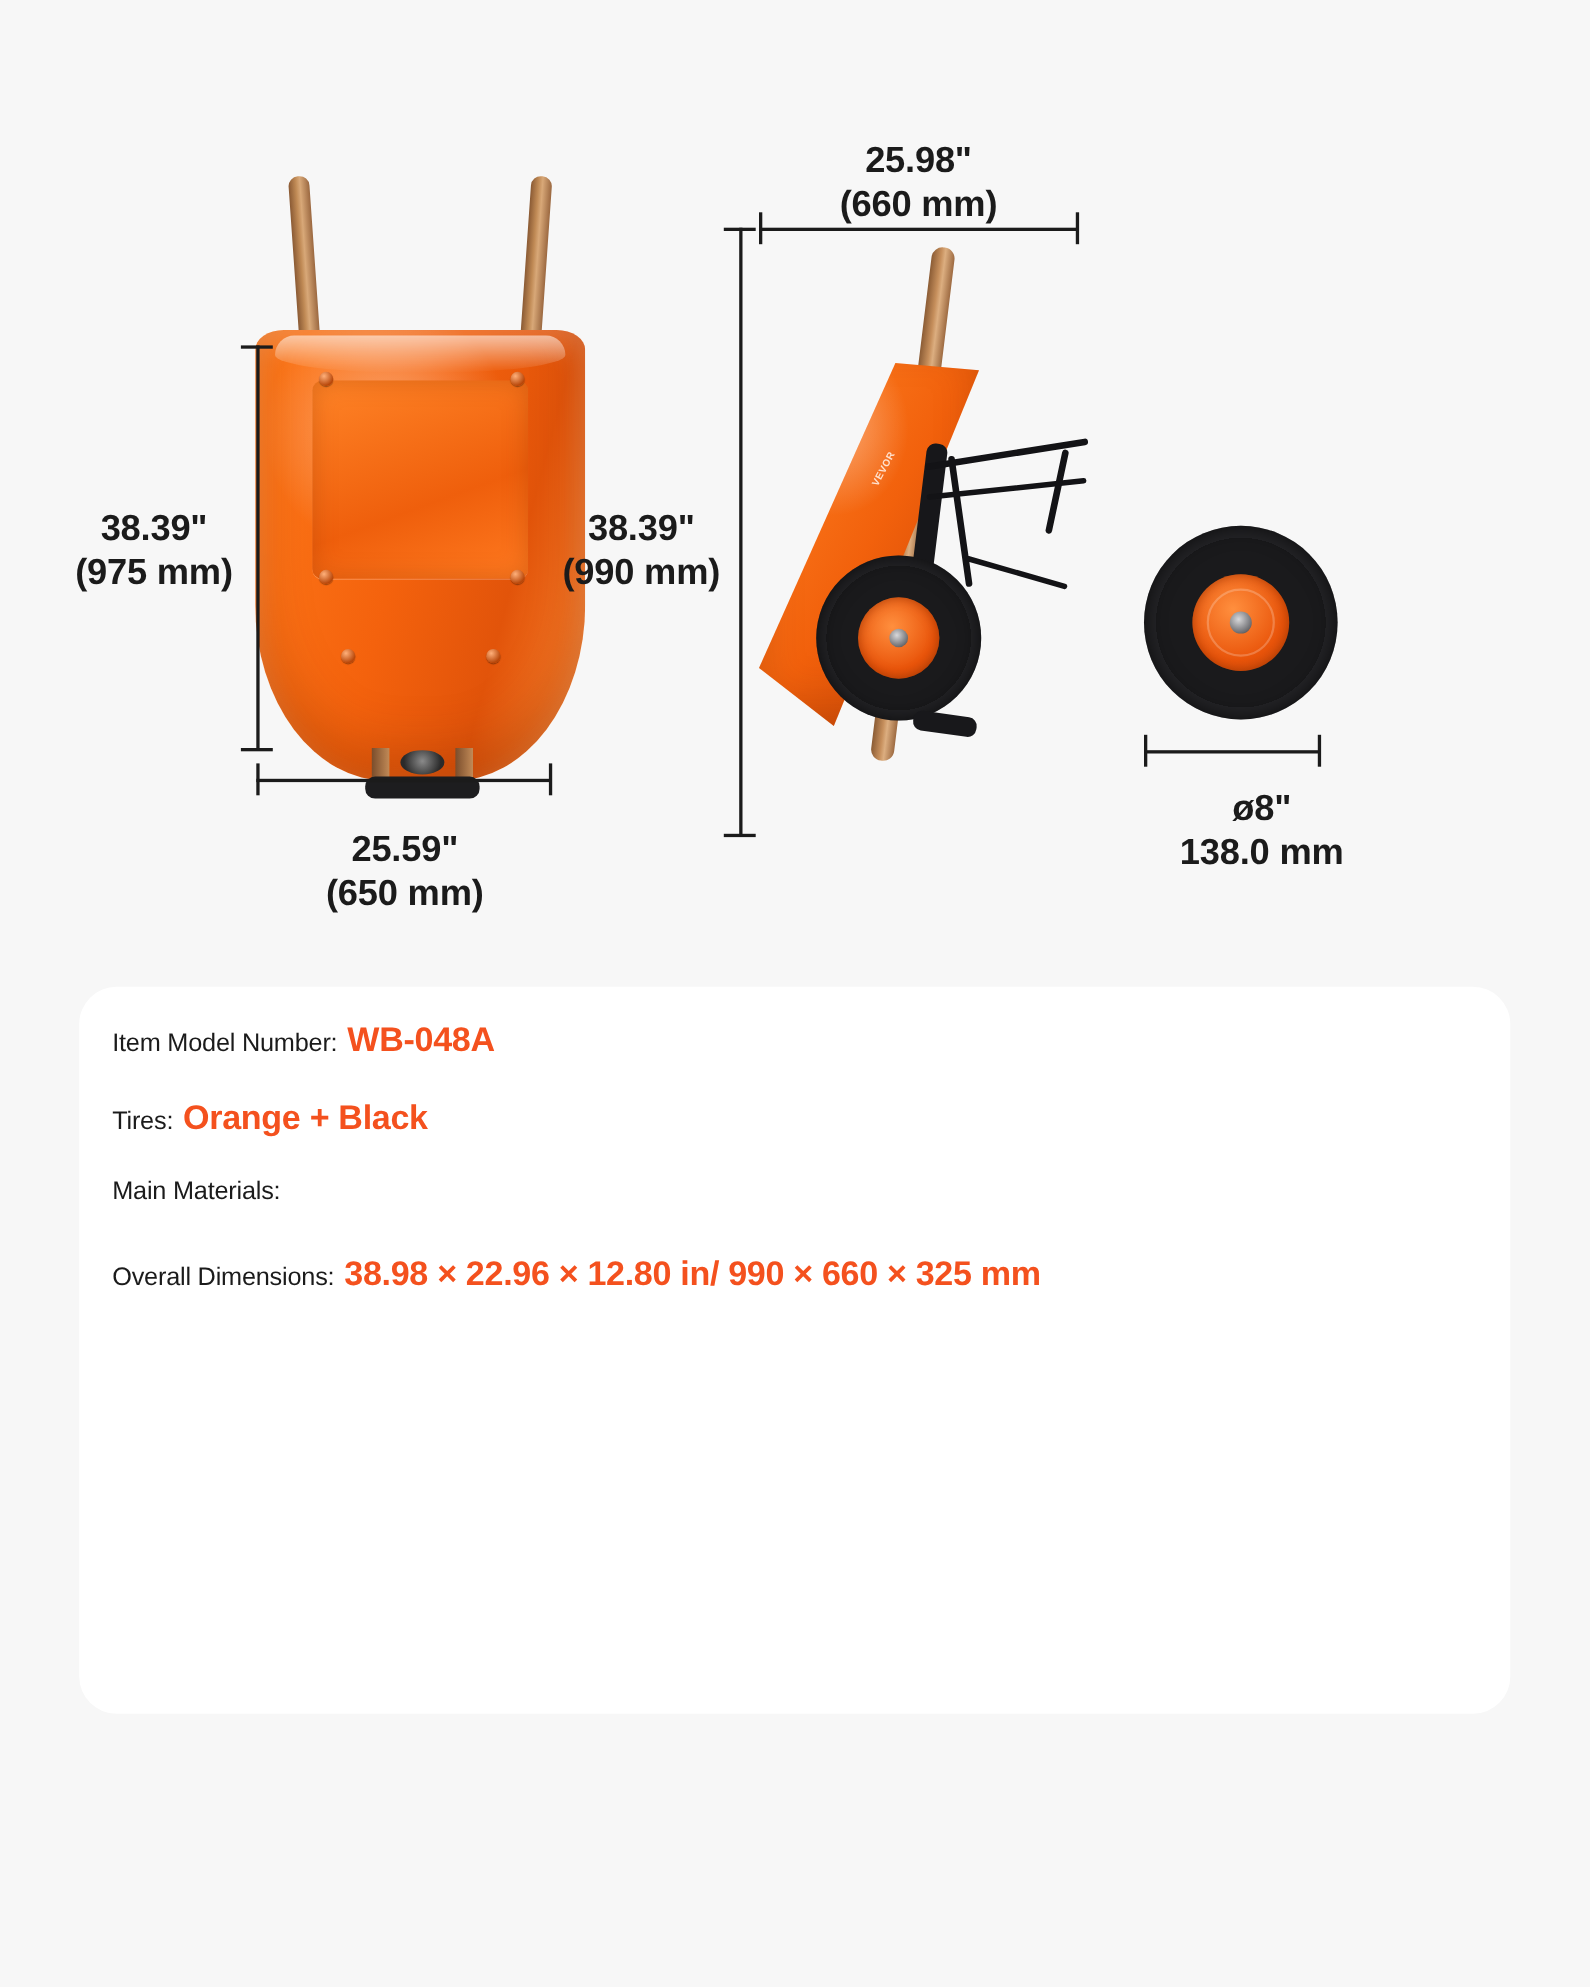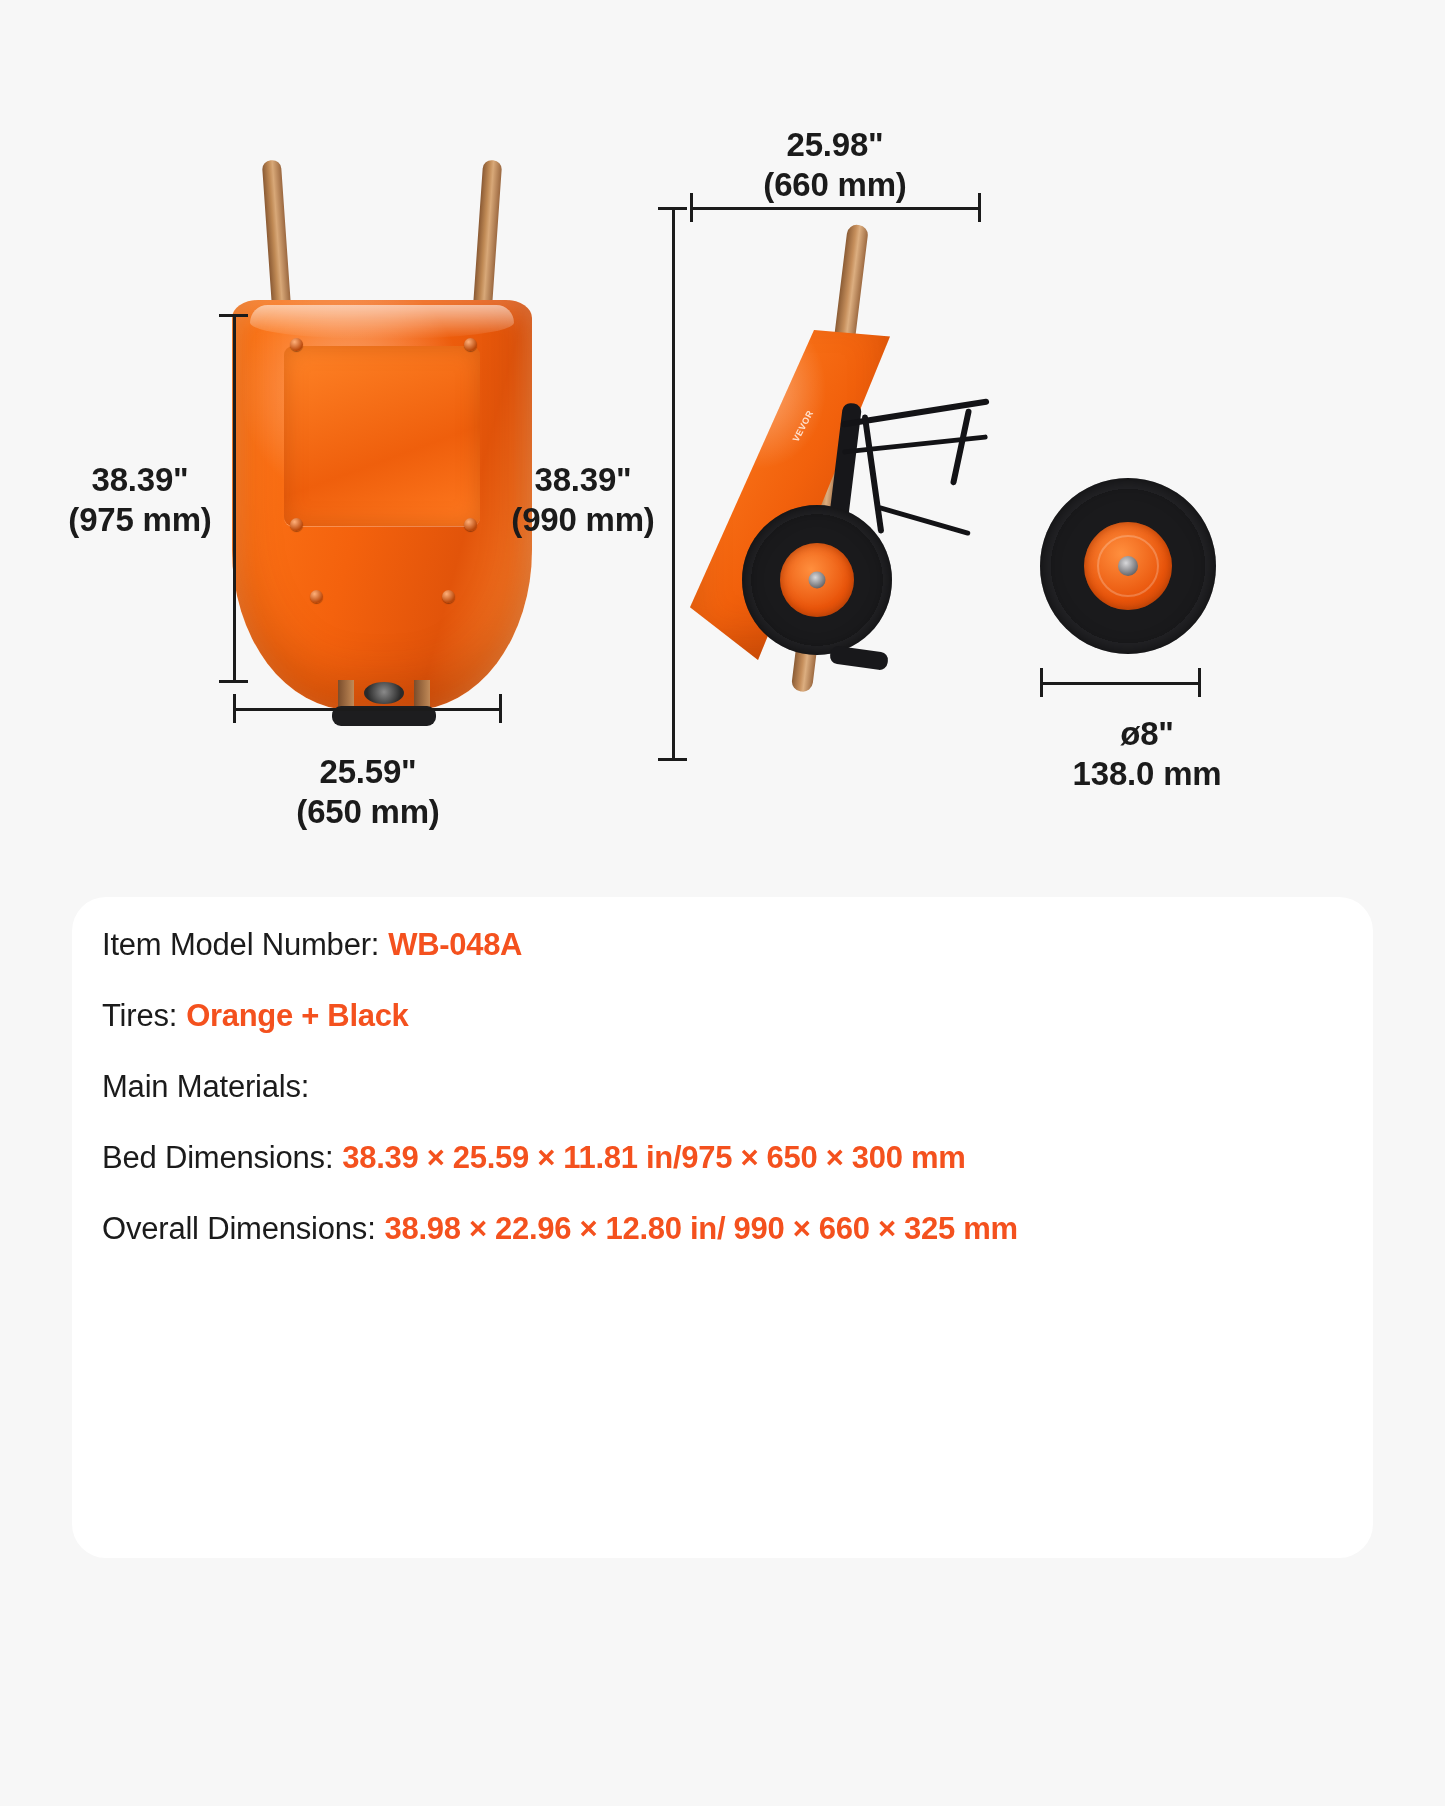--- a/index.html
+++ b/index.html
@@ -198,21 +198,21 @@
   }
 
   .spec-row {
     display: flex;
     align-items: baseline;
     height: 71px;
     white-space: nowrap;
   }
   .spec-label {
     color: #1b1b1b;
-    font-size: 31px;
+    font-size: 23px;
     font-weight: 400;
     letter-spacing: -0.2px;
   }
   .spec-value {
     color: #f4511e;
     font-size: 31px;
     font-weight: 700;
     letter-spacing: -0.3px;
     margin-left: 9px;
   }
@@ -336,24 +336,20 @@
         <span class="spec-label">Tires:</span>
         <span class="spec-value">Orange + Black</span>
       </div>
 
       <div class="spec-row">
         <span class="spec-label">Main Materials:</span>
       </div>
 
 
 
-      <div class="spec-row">
-        <span class="spec-label">Bed Dimensions:</span>
-        <span class="spec-value">38.39 × 25.59 × 11.81 in/975 × 650 × 300 mm</span>
-      </div>
 
       <div class="spec-row">
         <span class="spec-label">Overall Dimensions:</span>
         <span class="spec-value">38.98 × 22.96 × 12.80 in/ 990 × 660 × 325 mm</span>
       </div>
 
     </div>
   </div>
 
 </div>

